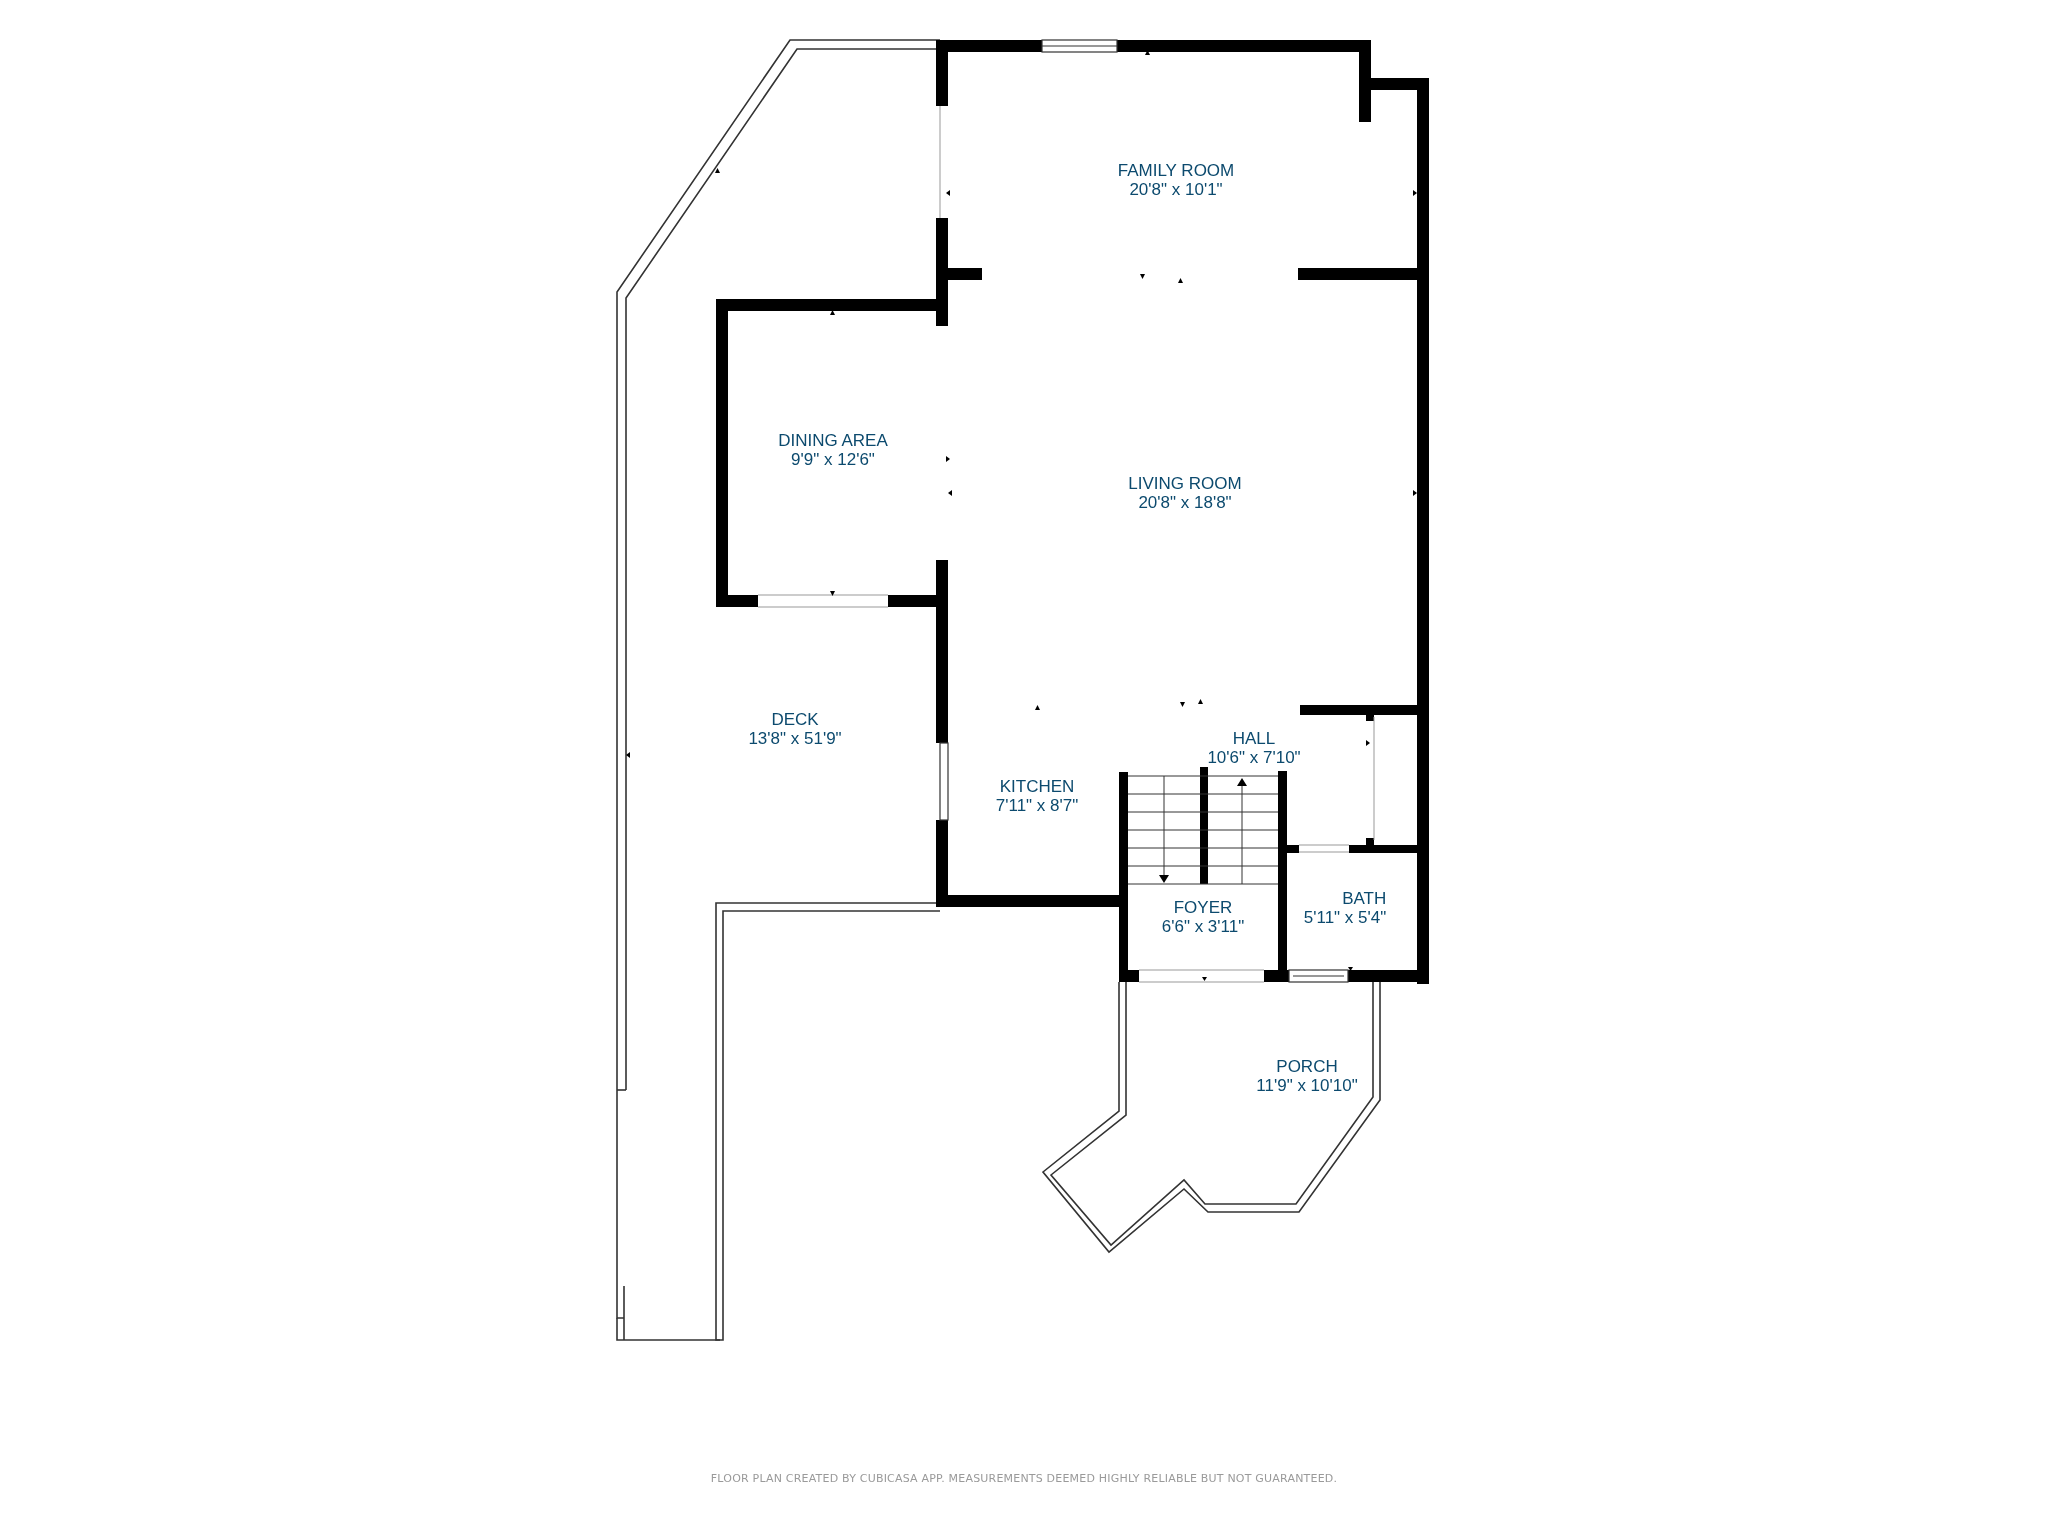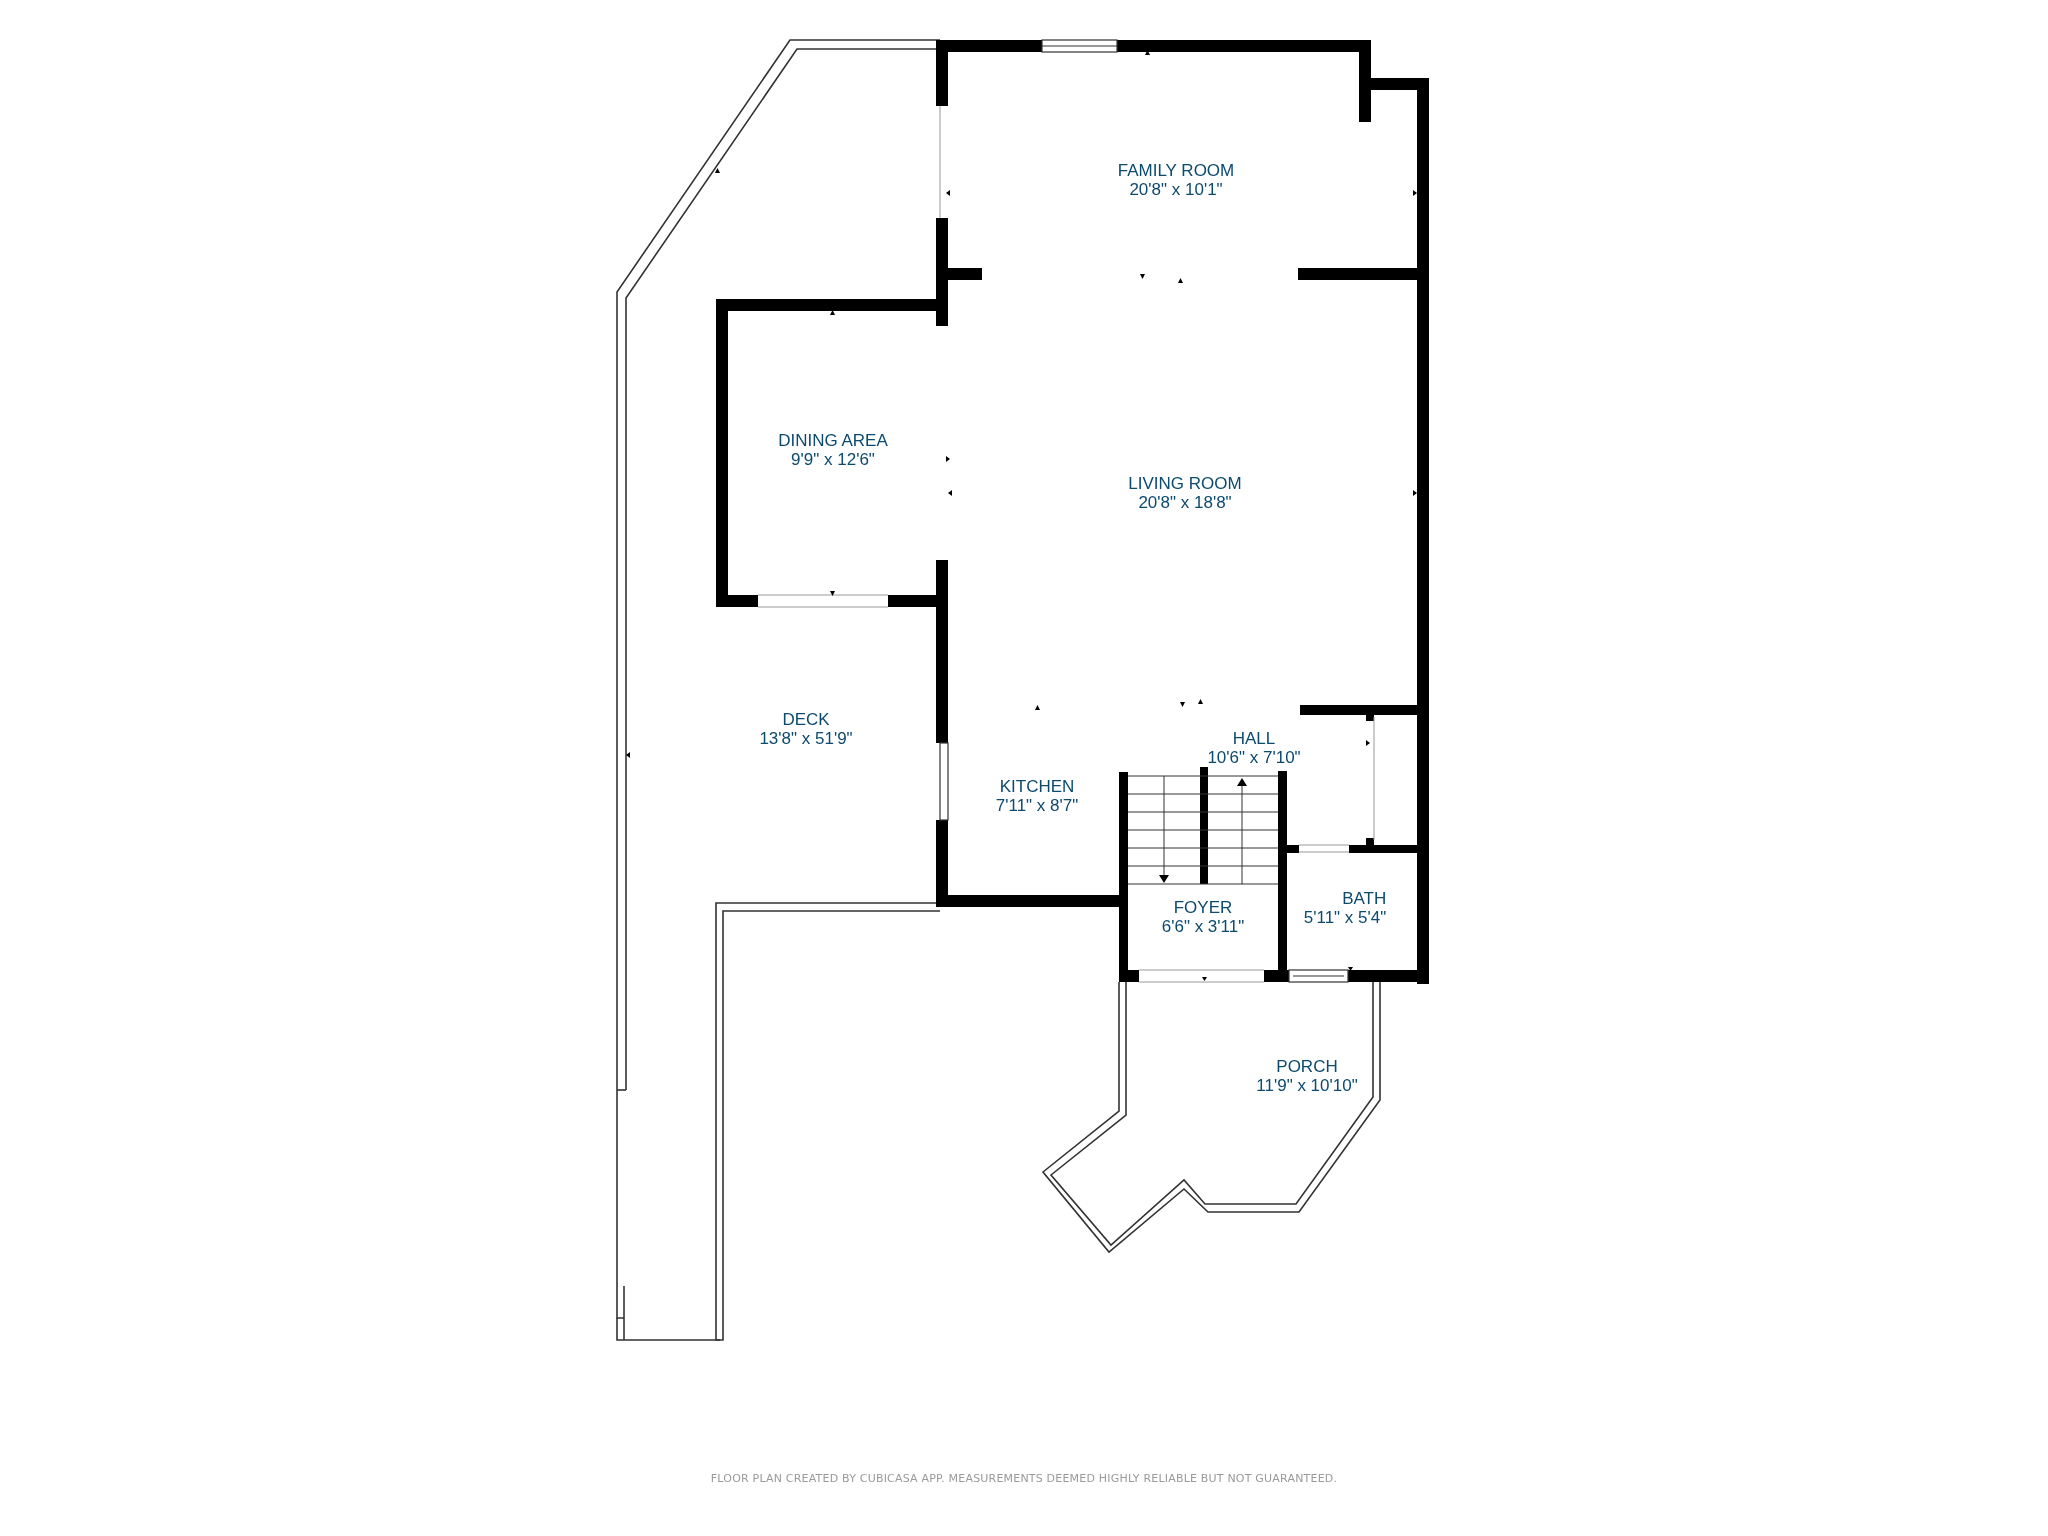--- a/index.html
+++ b/index.html
@@ -127,21 +127,21 @@
   <span class="dims">20'8" x 10'1"</span>
 </div>
 <div class="room-label" style="left:833px; top:431px;">
   <span class="name">DINING AREA</span>
   <span class="dims">9'9" x 12'6"</span>
 </div>
 <div class="room-label" style="left:1185px; top:462px;margin-top:12px;">
   <span class="name">LIVING ROOM</span>
   <span class="dims">20'8" x 18'8"</span>
 </div>
-<div class="room-label" style="left:795px; top:710px;margin-left:11px;">
+<div class="room-label" style="left:795px; top:710px;">
   <span class="name">DECK</span>
   <span class="dims">13'8" x 51'9"</span>
 </div>
 <div class="room-label" style="left:1037px; top:777px;">
   <span class="name">KITCHEN</span>
   <span class="dims">7'11" x 8'7"</span>
 </div>
 <div class="room-label" style="left:1254px; top:729px;">
   <span class="name">HALL</span>
   <span class="dims">10'6" x 7'10"</span>

